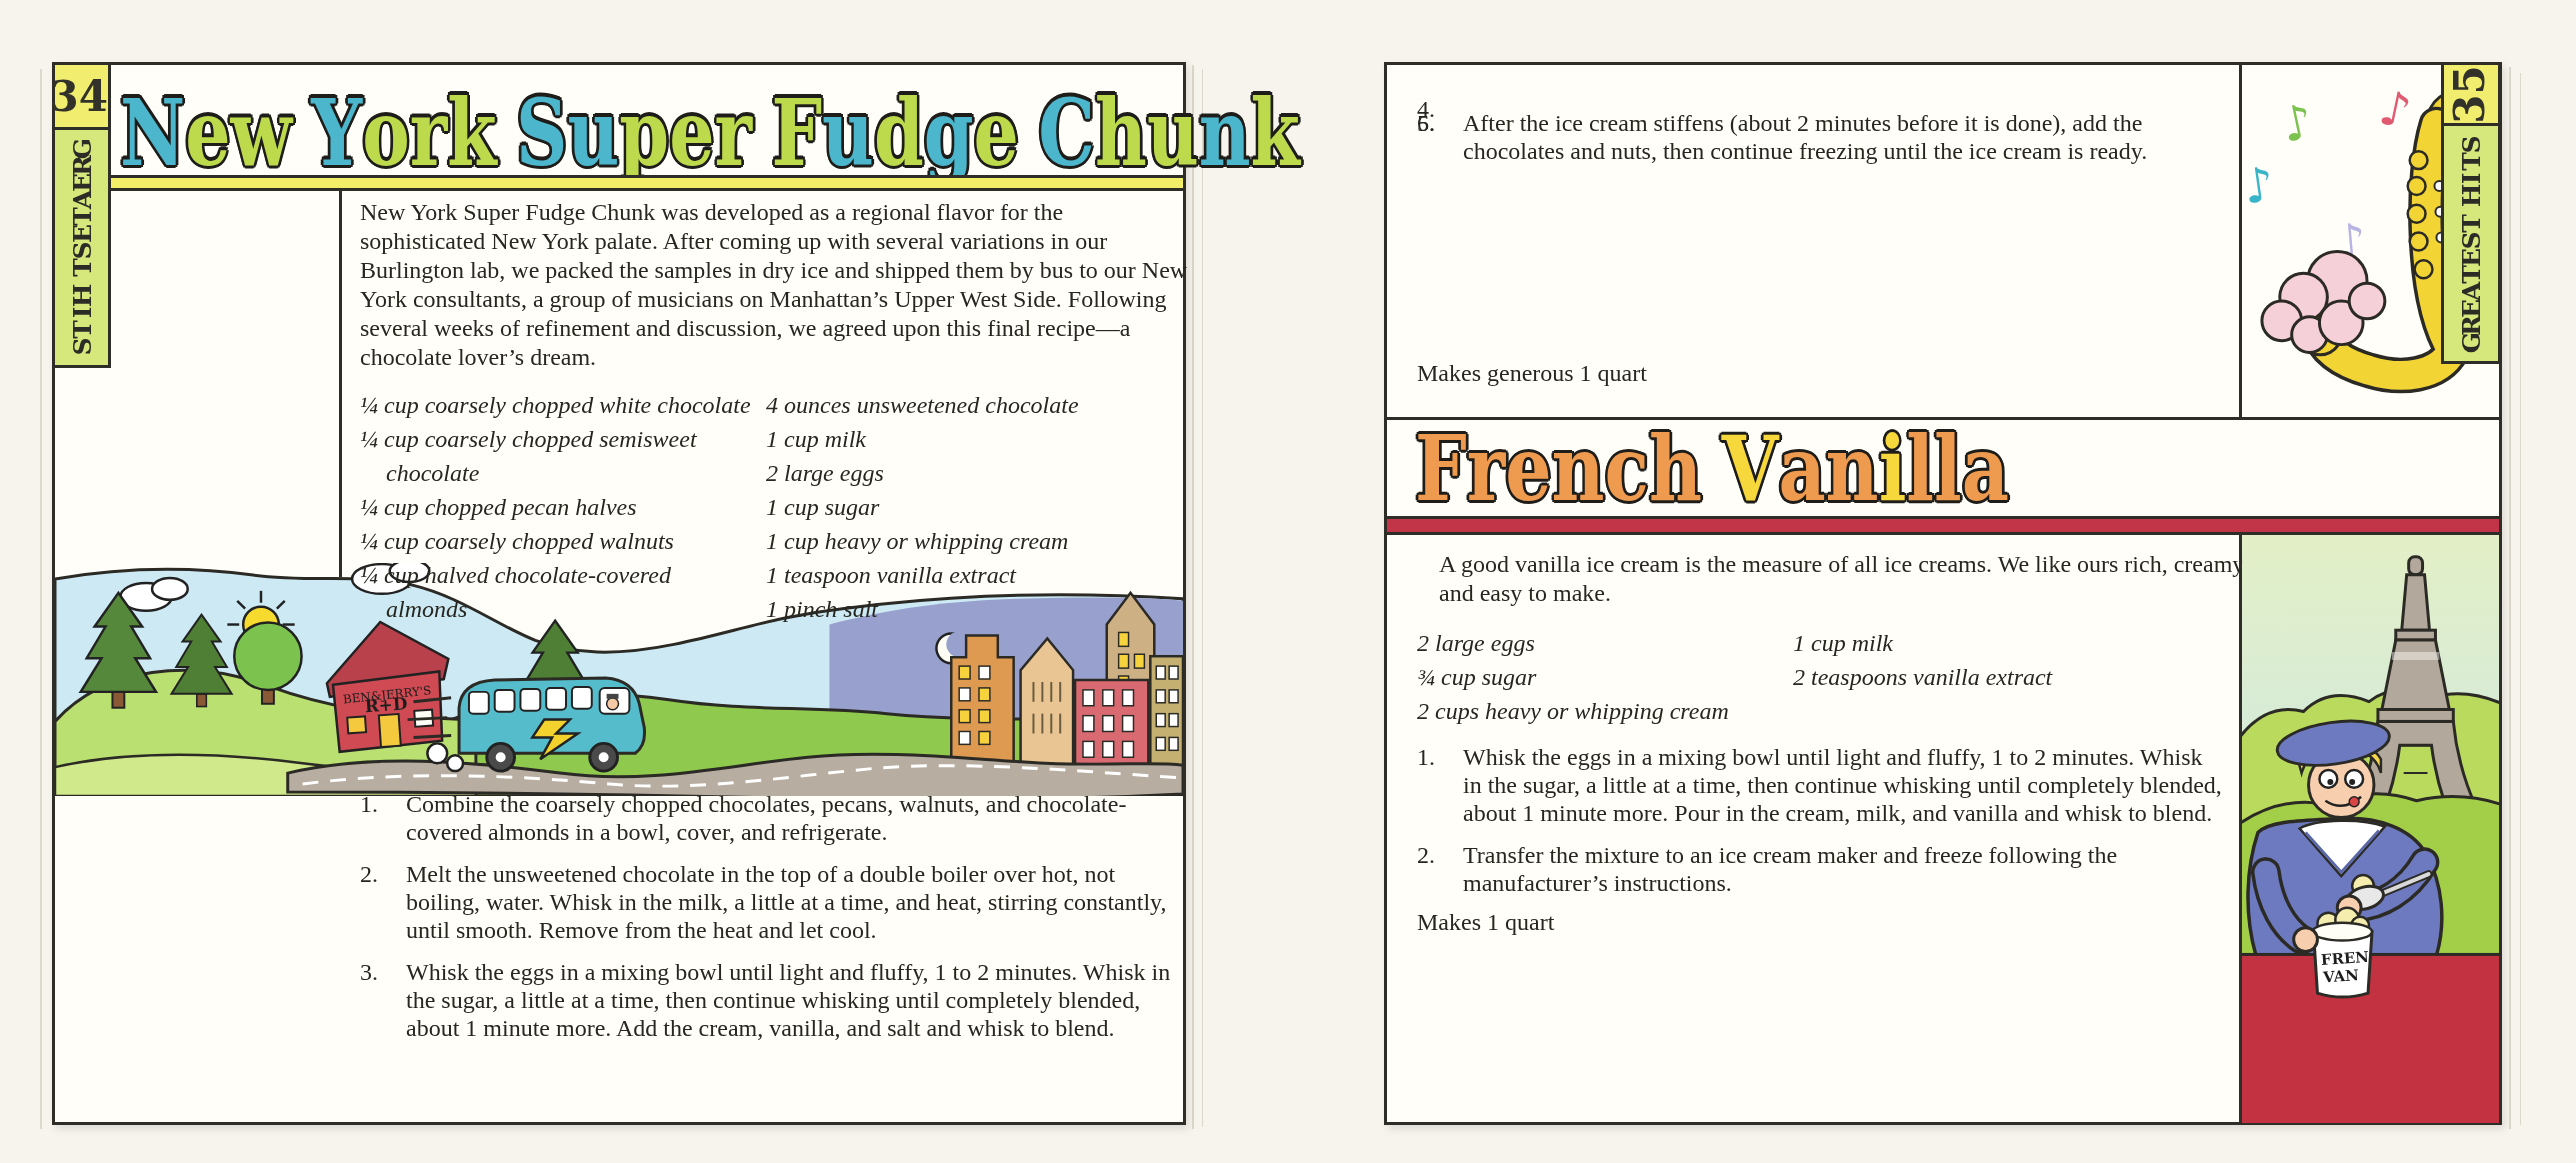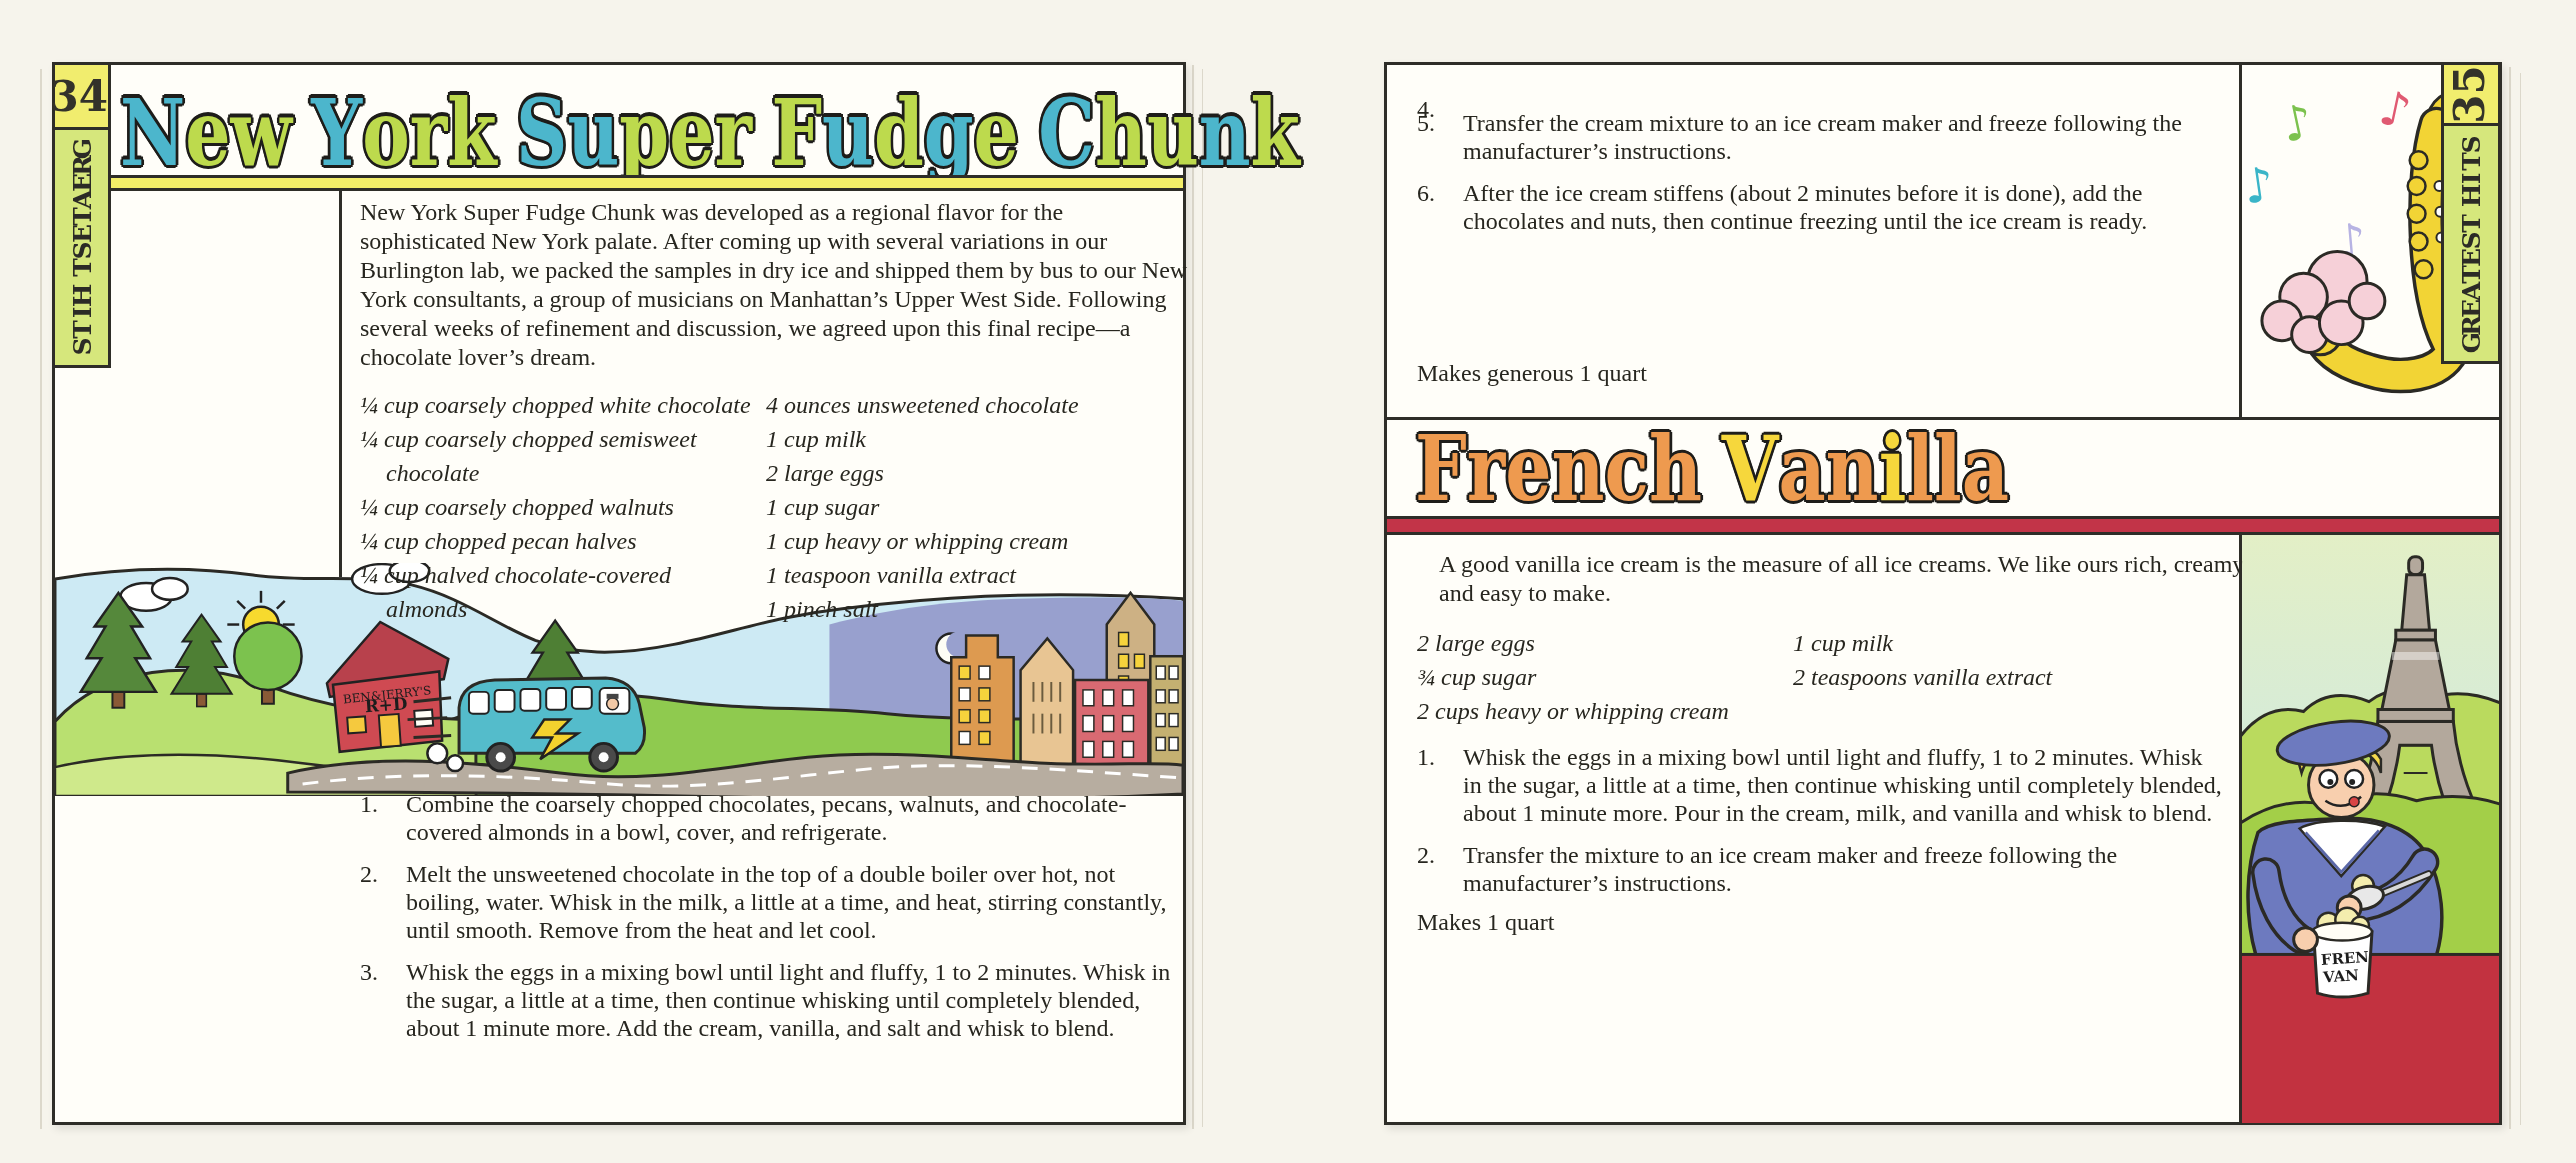--- a/index.html
+++ b/index.html
@@ -102,22 +102,22 @@
 
   <div class="yellow-rule abs" style="left:56px;top:110px;width:1072px;height:16px;"></div>
 
   <div class="vline abs" style="left:284px;top:126px;width:3px;height:386px;"></div>
 
   <div class="body-text abs" style="left:305px;top:133px;width:830px;">New York Super Fudge Chunk was developed as a regional flavor for the sophisticated New York palate. After coming up with several variations in our Burlington lab, we packed the samples in dry ice and shipped them by bus to our New York consultants, a group of musicians on Manhattan’s Upper West Side. Following several weeks of refinement and discussion, we agreed upon this final recipe—a chocolate lover’s dream.</div>
 
   <div class="ing-col abs" style="left:305px;top:323px;width:396px;z-index:2;">
       <div class="ing-item">¼ cup coarsely chopped white chocolate</div>
       <div class="ing-item">¼ cup coarsely chopped semisweet chocolate</div>
+      <div class="ing-item">¼ cup chopped pecan halves</div>
       <div class="ing-item">¼ cup coarsely chopped walnuts</div>
-      <div class="ing-item">¼ cup chopped pecan halves</div>
       <div class="ing-item">¼ cup halved chocolate-covered almonds</div>
     </div>
   <div class="ing-col abs" style="left:711px;top:323px;width:420px;z-index:2;">
       <div class="ing-item">4 ounces unsweetened chocolate</div>
       <div class="ing-item">1 cup milk</div>
       <div class="ing-item">2 large eggs</div>
       <div class="ing-item">1 cup sugar</div>
       <div class="ing-item">1 cup heavy or whipping cream</div>
       <div class="ing-item">1 teaspoon vanilla extract</div>
       <div class="ing-item">1 pinch salt</div>
@@ -282,21 +282,21 @@
       <div class="step"><span class="step-num">1.</span><span class="step-text">Combine the coarsely chopped chocolates, pecans, walnuts, and chocolate-covered almonds in a bowl, cover, and refrigerate.</span></div>
       <div class="step"><span class="step-num">2.</span><span class="step-text">Melt the unsweetened chocolate in the top of a double boiler over hot, not boiling, water. Whisk in the milk, a little at a time, and heat, stirring constantly, until smooth. Remove from the heat and let cool.</span></div>
       <div class="step"><span class="step-num">3.</span><span class="step-text">Whisk the eggs in a mixing bowl until light and fluffy, 1 to 2 minutes. Whisk in the sugar, a little at a time, then continue whisking until completely blended, about 1 minute more. Add the cream, vanilla, and salt and whisk to blend.</span></div>
     </div>
 </div>
 
 <div class="page" style="left:1384px;top:62px;width:1118px;height:1063px;">
 
   <div class="steps abs" style="left:30px;top:30px;width:793px;">
       <div class="step"><span class="step-num">4.</span></div>
-      <div class="step"><span class="step-num">5.</span><span class="step-text">Transfer the cream mixture to an ice cream maker and freeze following the manufacturer’s instructions.</span></div>
+      <div class="step"><span class="step-num">5.</span></div>
       <div class="step"><span class="step-num">6.</span><span class="step-text">After the ice cream stiffens (about 2 minutes before it is done), add the chocolates and nuts, then continue freezing until the ice cream is ready.</span></div>
     </div>
   <div class="yield abs" style="left:30px;top:295px;">Makes generous 1 quart</div>
 
   <div class="vline abs" style="left:852px;top:0;width:3px;height:352px;"></div>
   <svg class="abs" style="left:855px;top:0;width:257px;height:352px;" viewBox="0 0 259 355">
     <g font-family="DejaVu Sans, sans-serif" font-size="48">
       <text x="44" y="78" fill="#7cc24e" transform="rotate(-12 44 78)">♪</text>
       <text x="136" y="58" fill="#e05a72" transform="rotate(12 136 58)">♪</text>
       <text x="4" y="140" fill="#3ab5c8" transform="rotate(-8 4 140)">♪</text>

